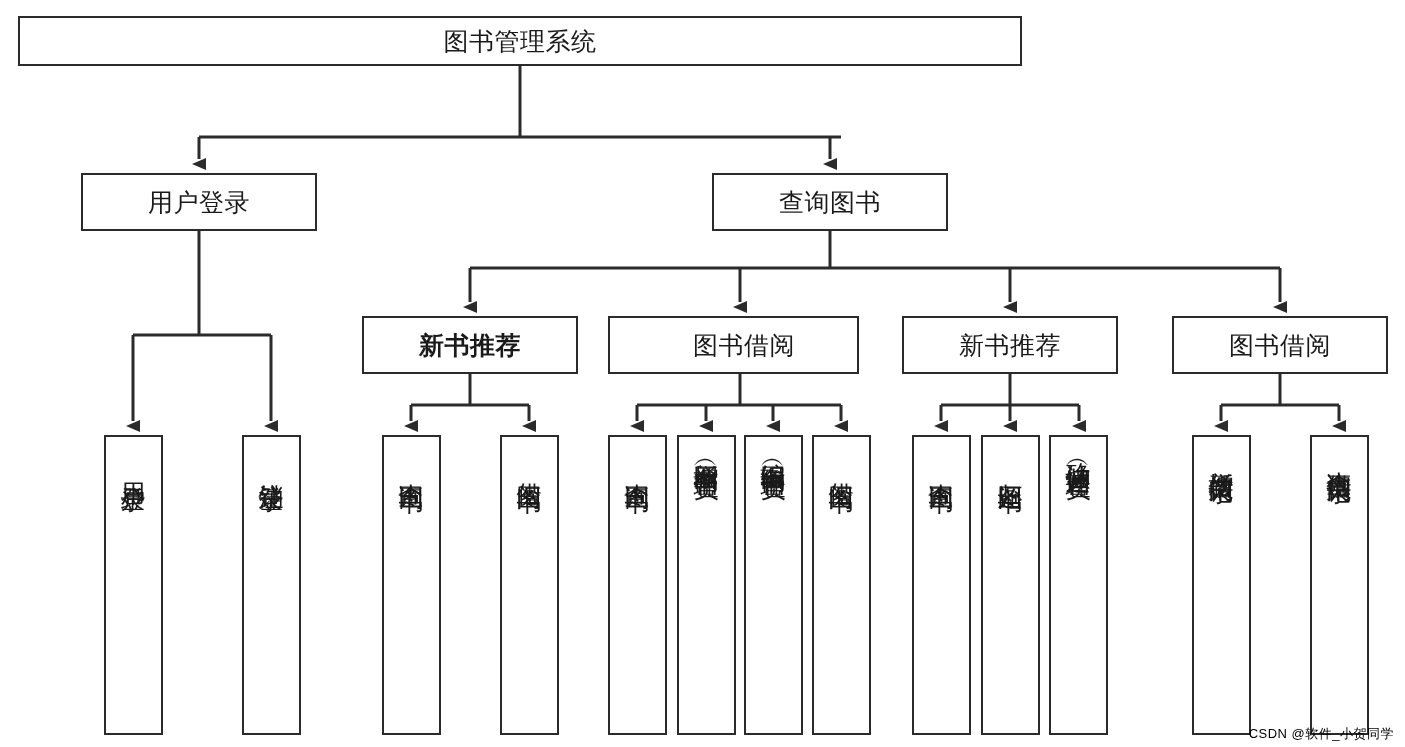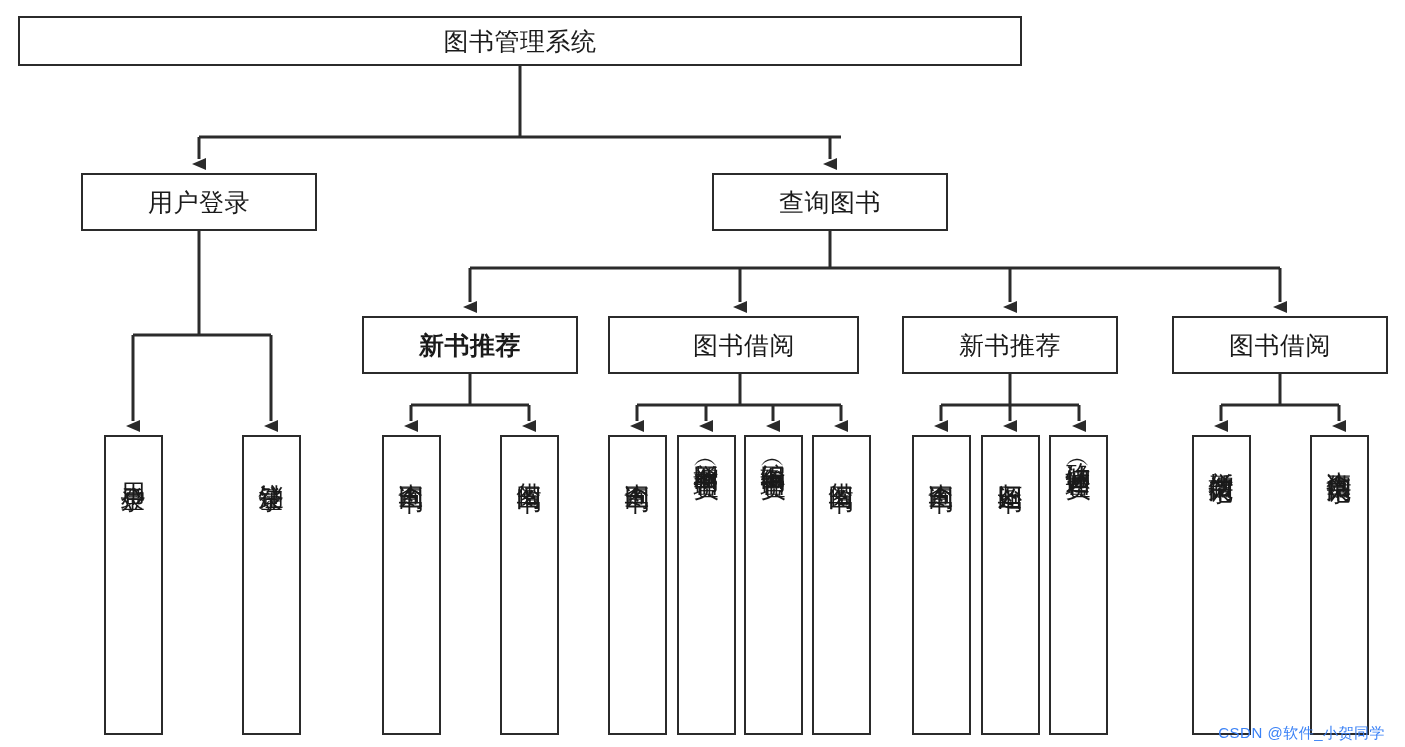--- a/index.html
+++ b/index.html
@@ -61,24 +61,24 @@
     font-size: 25px;
     line-height: 1.12;
     letter-spacing: 2px;
     white-space: nowrap;
   }
   .v-node.tall .node-label {
     padding-top: 0;
   }
   .watermark {
     position: absolute;
-    right: 20px;
+    right: 11px;
     bottom: 4px;
-    font-size: 15px;
-    color: #3b82f6;
+    font-size: 13px;
+    color: #000000;
     letter-spacing: 0.5px;
     white-space: nowrap;
     user-select: none;
   }
 </style>
 </head>
 <body>
 
 <div id="canvas">
 

